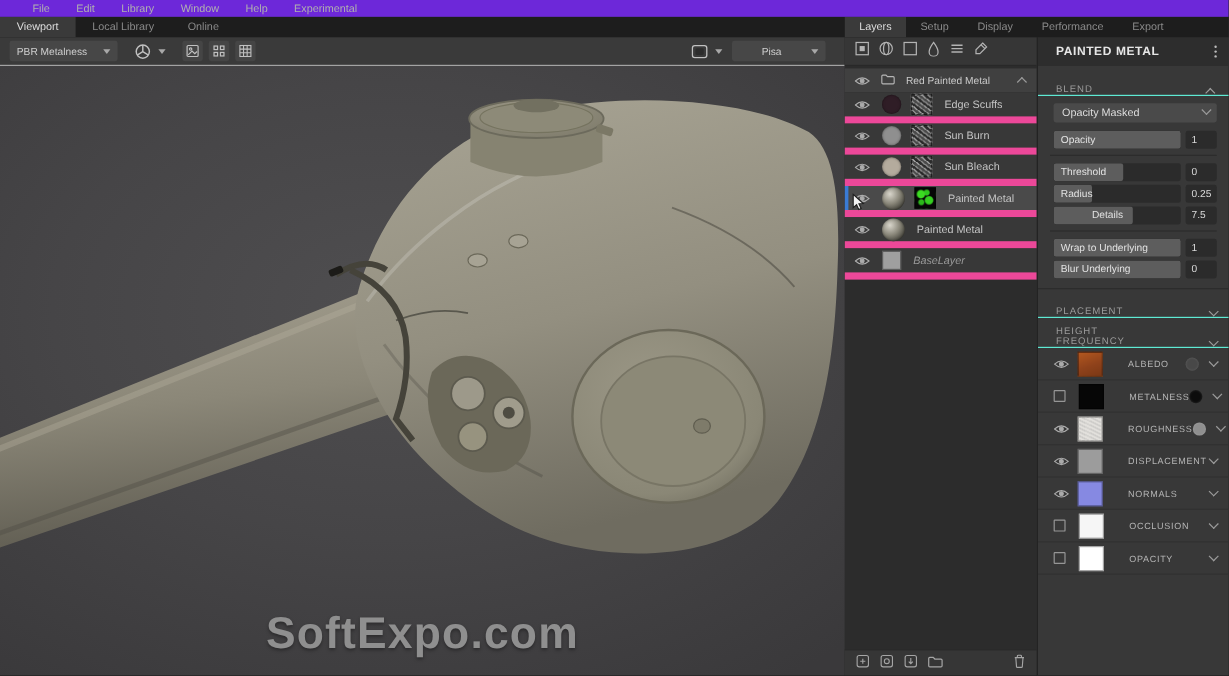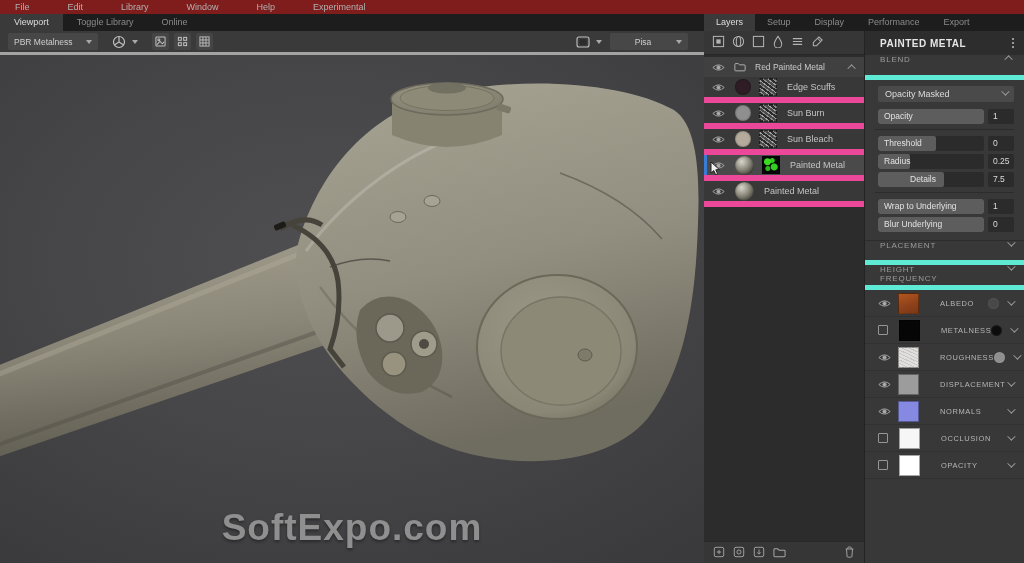--- a/index.html
+++ b/index.html
@@ -1,38 +1,38 @@
 <!DOCTYPE html>
 <html><head>
 <meta charset="utf-8">
 <style>
   * { margin:0; padding:0; box-sizing:border-box; }
   html,body { width:1024px; height:563px; background:#222; }
   #app { position:relative; width:1024px; height:563px; overflow:hidden;
          font-family:"Liberation Sans",sans-serif; background:#2e2e2e; color:#c4c4c4; }
 
   
-  .menubar { position:absolute; top:0; left:0; right:0; height:14px; background:#7f1d1d;
-             display:flex; align-items:center; gap:16px; padding-left:4px; z-index:5; }
+  .menubar { position:absolute; top:0; left:0; right:0; height:14px; background:#6d28d9;
+             display:flex; align-items:center; gap:0; padding-left:16px; z-index:5; }
   .menu-item { font-size:9px; color:#b0b0b0; padding:0 11px; line-height:14px; cursor:default; }
   .win-title { position:absolute; left:0; right:0; top:0; height:14px; line-height:14px;
                text-align:center; font-size:9px; color:#bdbdbd; pointer-events:none; }
 
   
   .tabstrip { position:absolute; top:14px; left:0; right:0; height:17px; background:#1d1d1d;
               display:flex; z-index:4; }
   .tabs-left { width:704px; display:flex; }
   .tabs-right { width:320px; display:flex; }
   .tab { font-size:9px; color:#8a8a8a; padding:0 14px; line-height:17px; white-space:nowrap; }
   .tab.active { background:#3a3a3a; color:#dedede; }
   .tabs-right .tab { padding:0 12px; }
 
   
   .toolbar-left { position:absolute; top:31px; left:0; width:704px; height:24px;
-                  background:#3a3a3a; border-bottom:3px solid #a3a3a3;
+                  background:#3a3a3a; border-bottom:1px solid #a3a3a3;
                   display:flex; align-items:center; }
   .select { height:17px; background:#474747; border-radius:2px; display:flex; align-items:center;
             font-size:8.5px; color:#cfcfcf; padding:0 6px; }
   .select .grow { flex:1; }
   .tri-down { width:0; height:0; border-left:3.5px solid transparent; border-right:3.5px solid transparent;
               border-top:4px solid #a8a8a8; margin-left:6px; }
   .shading-select { width:90px; margin-left:8px; }
   .tool-group { display:flex; align-items:center; gap:5px; margin-left:14px; }
   .icon-btn { width:17px; height:17px; background:#454545; border-radius:2px;
               display:flex; align-items:center; justify-content:center; color:#c0c0c0; }
@@ -81,22 +81,22 @@
   .layers-bottom .spacer { flex:1; }
 
   
   .props-panel { position:absolute; top:31px; left:864px; width:160px; height:532px;
                  background:#383838; border-left:1px solid #232323; }
   .props-header { height:24px; background:#2d2d2d; display:flex; align-items:center;
                   padding:0 10px 0 15px; }
   .props-title { flex:1; font-size:10px; font-weight:bold; letter-spacing:.5px; color:#e6e6e6; }
   .kebab { display:flex; flex-direction:column; gap:2px; }
   .kebab i { width:2px; height:2px; background:#bdbdbd; border-radius:50%; }
-  .section-head { height:25px; display:flex; align-items:flex-start; padding:0 11px 0 15px;
-                  border-bottom:5px solid #5eead4;gap:44px; }
+  .section-head { height:25px; display:flex; align-items:flex-end; padding:0 11px 0 15px;
+                  border-bottom:1px solid #5eead4;gap:44px; }
   .section-head.bt { border-top:1px solid #2c2c2c; }
   .section-head .lbl { flex:1; font-size:8px; letter-spacing:.8px; color:#9b9b9b; }
   .chev { width:6px; height:6px; border-right:1.4px solid #9b9b9b; border-bottom:1.4px solid #9b9b9b;
           flex:none; }
   .chev.down { transform:rotate(45deg) translateY(-2px); }
   .chev.up { transform:rotate(-135deg) translateY(-2px); }
   .props-body { padding:6px 10px 0 13px; }
   .dropdown { height:16px; background:#4a4a4a; border-radius:2px; display:flex; align-items:center;
               font-size:9px; color:#dcdcdc; padding:0 7px; margin-bottom:7px; }
   .dropdown .grow { flex:1; }
@@ -138,21 +138,21 @@
     <span class="menu-item">Library</span>
     <span class="menu-item">Window</span>
     <span class="menu-item">Help</span>
     <span class="menu-item">Experimental</span>
   </div>
   <div class="win-title">SmartTurret_Orig* — Metalness Workflow</div>
 
   <div class="tabstrip">
     <div class="tabs-left">
       <span class="tab active">Viewport</span>
-      <span class="tab">Toggle Library</span>
+      <span class="tab">Local Library</span>
       <span class="tab">Online</span>
     </div>
     <div style="flex:1"></div>
     <div class="tabs-right">
       <span class="tab active">Layers</span>
       <span class="tab">Setup</span>
       <span class="tab">Display</span>
       <span class="tab">Performance</span>
       <span class="tab">Export</span>
     </div>
@@ -364,20 +364,30 @@
     <div class="layer-row">
       <span class="eye">
         <svg width="13" height="9" viewBox="0 0 16 10" fill="none" stroke="currentColor" stroke-width="1.1">
             <path d="M1 5 Q8 -1.5 15 5 Q8 11.5 1 5 Z"></path>
             <circle cx="8" cy="5" r="2" fill="currentColor"></circle>
           </svg>
         </span>
       <span class="swatch-circle sphere-thumb" style="width:19px;height:19px"></span>
       <span class="name">Painted Metal</span>
     </div>
+    <div class="layer-row base">
+      <span class="eye">
+        <svg width="13" height="9" viewBox="0 0 16 10" fill="none" stroke="currentColor" stroke-width="1.1">
+            <path d="M1 5 Q8 -1.5 15 5 Q8 11.5 1 5 Z"></path>
+            <circle cx="8" cy="5" r="2" fill="currentColor"></circle>
+          </svg>
+        </span>
+      <span class="thumb" style="margin-left: 10px; width: 16px; height: 16px; background-color: rgb(159, 159, 159);"></span>
+      <span class="name">BaseLayer</span>
+    </div>
 
     <div class="layers-bottom">
       <span>
         <svg width="12" height="12" viewBox="0 0 14 14" fill="none" stroke="currentColor" stroke-width="1.1">
           <rect x="1.5" y="1.5" width="11" height="11" rx="2"></rect>
             <path d="M7 4.5 V9.5 M4.5 7 H9.5"></path>
         </svg></span>
       <span>
         <svg width="12" height="12" viewBox="0 0 14 14" fill="none" stroke="currentColor" stroke-width="1.1">
           <rect x="1.5" y="1.5" width="11" height="11" rx="2"></rect>

